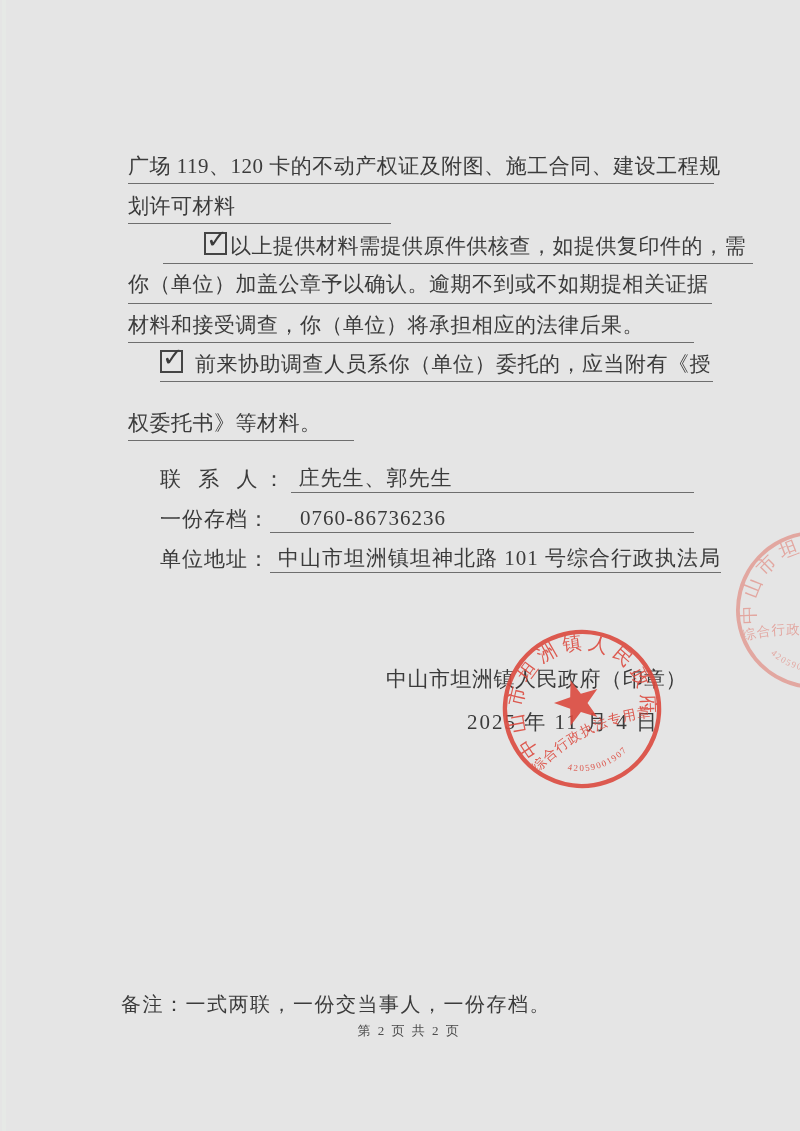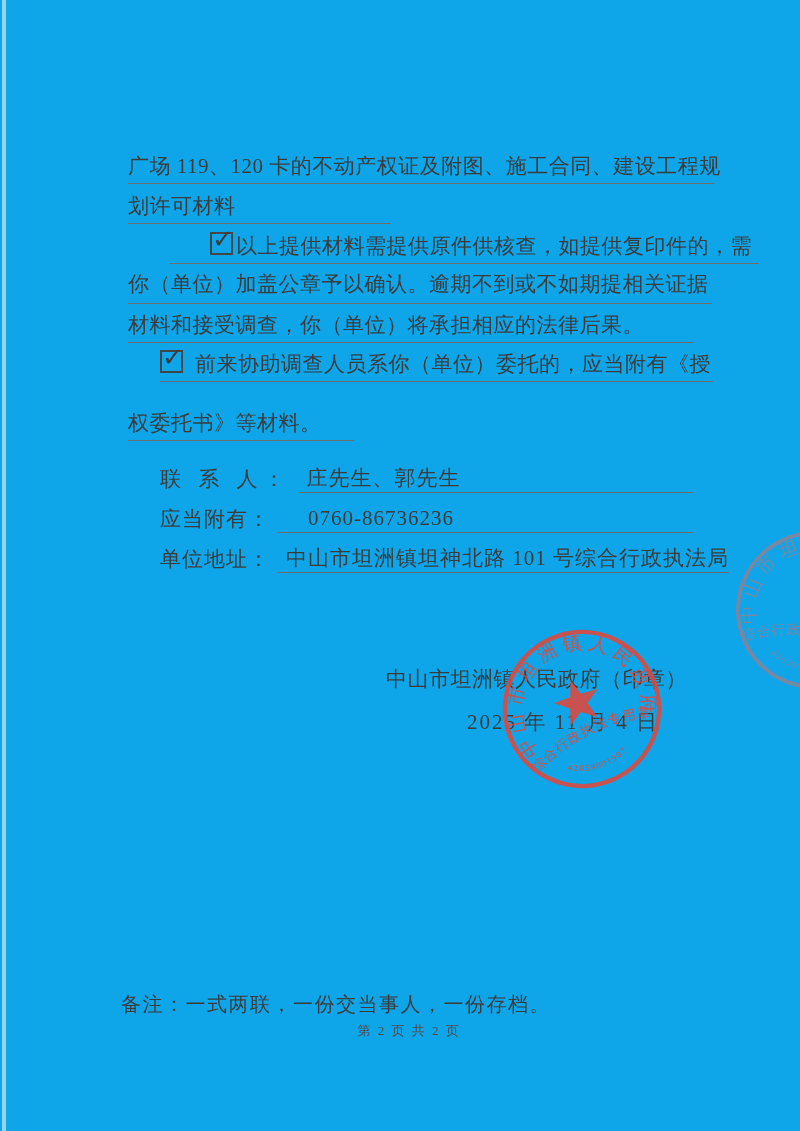--- a/index.html
+++ b/index.html
@@ -1,18 +1,18 @@
 <!DOCTYPE html>
 <html><head>
 <meta charset="utf-8">
 <style>
   html,body { margin:0; padding:0; background:#ffffff; }
   .page {
     position:relative; width:800px; height:1131px;
-    background:#0ea5e9; overflow:hidden;
+    background:#e5e5e5; overflow:hidden;
     font-family:"Liberation Serif","DejaVu Serif",serif;
     color:#3b3b3b;
   }
   .scan-edge {
     position:absolute; left:2px; top:0; width:4px; height:100%;
     background:#e6ebe7; opacity:.65;
   }
   .bline {
     position:absolute; font-size:21px; white-space:nowrap;
     border-bottom:1.2px solid #6e6e6e; height:31px; line-height:28px;
@@ -23,21 +23,21 @@
     vertical-align:-2px; position:relative; margin-right:3px; background:transparent;
   }
   .cb::after {
     content:"\2713"; position:absolute; left:0px; top:-9px;
     font-size:26px; font-weight:bold; color:#3b3b3b;
     font-family:"DejaVu Sans",sans-serif;
   }
   .cb.sp { margin-right:12px; }
   .crow {
     position:absolute; display:flex; align-items:flex-end;
-    font-size:21px; height:31px; line-height:28px; white-space:nowrap;gap:8px;
+    font-size:21px; height:31px; line-height:28px; white-space:nowrap;
   }
   .clabel { flex:none; letter-spacing:1px; }
   .clabel.wide { letter-spacing:6px; }
   .cvalue {
     flex:1; border-bottom:1.2px solid #6e6e6e; padding-left:8px;
     letter-spacing:1px;
   }
   .cvalue.indent { padding-left:30px; }
   .sigline { position:absolute; font-size:21px; white-space:nowrap; letter-spacing:.5px; }
   .dateline { position:absolute; font-size:21px; white-space:nowrap; letter-spacing:2px; }
@@ -48,37 +48,37 @@
 </style>
 </head>
 <body>
 
 <div class="page">
   <div class="scan-edge"></div>
 
   <div class="bline" style="left:128px; top:152px; width:586px;">广场 119、120 卡的不动产权证及附图、施工合同、建设工程规</div>
   <div class="bline" style="left:128px; top:192px; width:263px;">划许可材料</div>
 
-  <div class="bline" style="left:169px; top:232px; width:549px;padding-left:41px;">
+  <div class="bline" style="left:163px; top:232px; width:549px;padding-left:41px;">
     <span class="cb"></span><span>以上提供材料需提供原件供核查，如提供复印件的，需</span>
   </div>
   <div class="bline" style="left:128px; top:272px; width:584px;font-family:Liberation Mono, monospace;">你（单位）加盖公章予以确认。逾期不到或不如期提相关证据</div>
   <div class="bline" style="left:128px; top:311px; width:566px;">材料和接受调查，你（单位）将承担相应的法律后果。</div>
 
   <div class="bline" style="left:160px; top:350px; width:553px;">
     <span class="cb sp"></span><span>前来协助调查人员系你（单位）委托的，应当附有《授</span>
   </div>
   <div class="bline" style="left:128px; top:389px; width:226px;margin-top:20px;">权委托书》等材料。</div>
 
   <div class="crow" style="left:160px; top:462px; width:534px;">
     <span class="clabel wide">联 系 人：</span>
     <span class="cvalue">庄先生、郭先生</span>
   </div>
   <div class="crow" style="left:160px; top:502px; width:534px;">
-    <span class="clabel">应当附有：</span>
+    <span class="clabel">一份存档：</span>
     <span class="cvalue indent">0760-86736236</span>
   </div>
   <div class="crow" style="left:160px; top:542px; width:553px;">
     <span class="clabel">单位地址：</span>
     <span class="cvalue">中山市坦洲镇坦神北路 101 号综合行政执法局</span>
   </div>
 
   <div class="sigline" style="left:386px; top:665px;">中山市坦洲镇人民政府（印章）</div>
   <div class="dateline" style="left:467px; top:708px;">2025 年 11 月 4 日</div>
 

